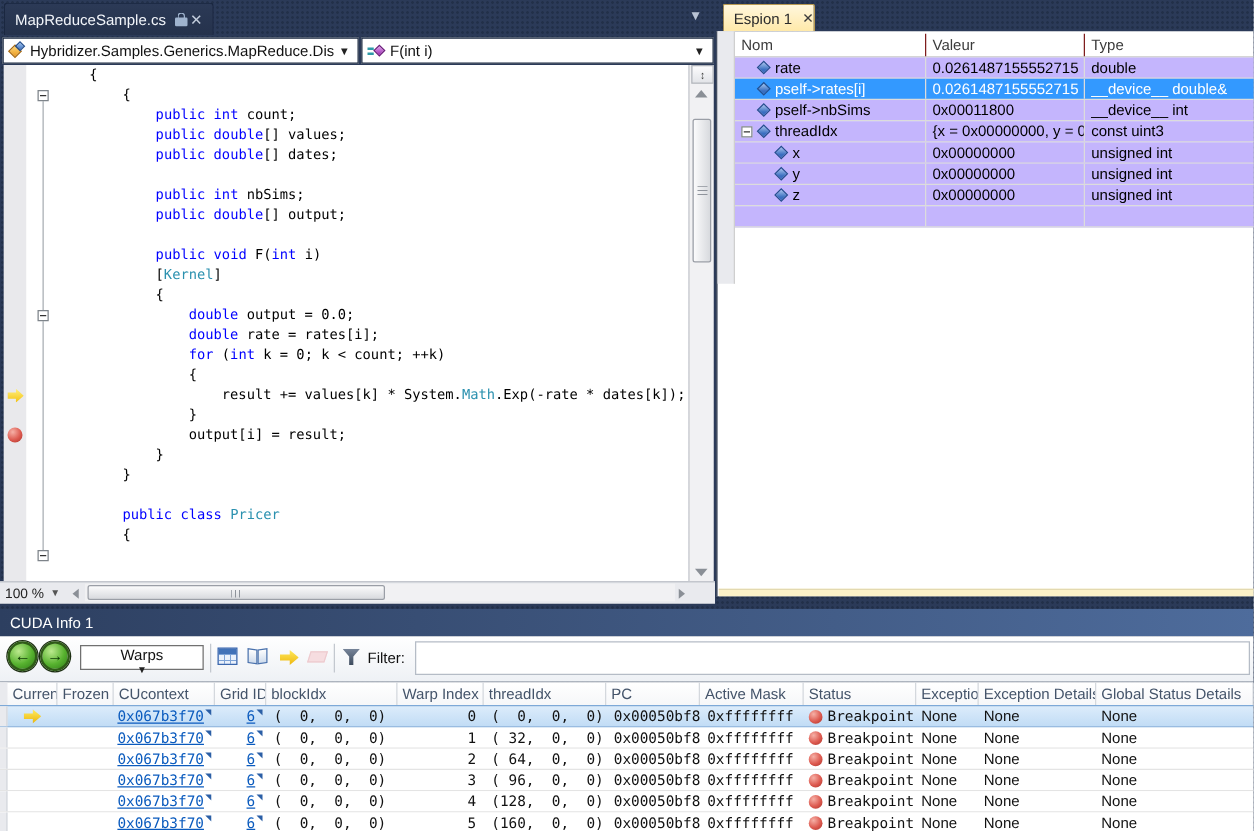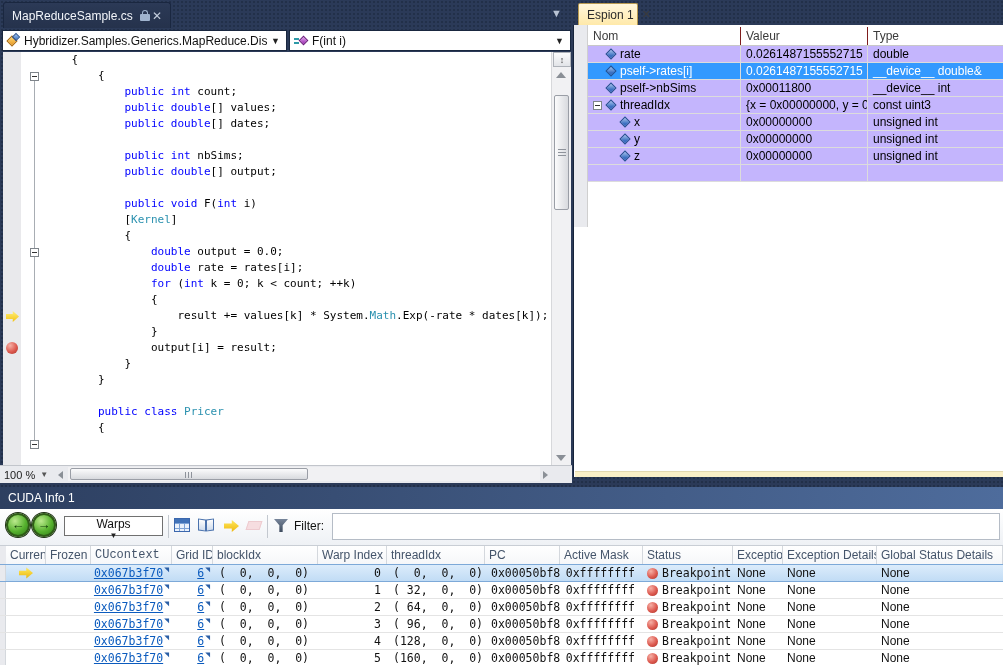--- a/index.html
+++ b/index.html
@@ -75,21 +75,21 @@
   .zoom-combo .caret { font-size:8px; color:#555; }
   .hs-left { position:absolute; left:58px; top:5px; width:0; height:0; border-top:4px solid transparent; border-bottom:4px solid transparent; border-right:5px solid #8a8f96; }
   .hs-track { position:absolute; left:68px; top:1px; width:472px; height:14px; background:#f1f1f3; }
   .hs-thumb { position:absolute; left:2px; top:1px; width:238px; height:12px; background:linear-gradient(#fbfbfc,#d8dade); border:1px solid #9a9ea6; border-radius:2px; }
   .hgrip { position:absolute; top:3px; left:50%; margin-left:-4px; width:7px; height:6px;
     background:repeating-linear-gradient(90deg,#8e939b 0 1px, transparent 1px 3px); }
   .hs-right { position:absolute; left:543px; top:5px; width:0; height:0; border-top:4px solid transparent; border-bottom:4px solid transparent; border-left:5px solid #8a8f96; }
 
   
   .watch-panel { position:absolute; left:573px; top:0; width:430px; height:483px; }
-  .tool-tab { position:absolute; left:5px; top:3px; height:22px; width:60px;
+  .tool-tab { position:absolute; left:5px; top:3px; height:22px; width:74px;
     background:linear-gradient(#fff7dd,#ffe9a9); border:1px solid #b89a52; border-bottom:none; border-radius:2px 2px 0 0;
     display:flex; align-items:center; padding:0 8px; gap:8px; }
   .tool-tab .txt { font-size:12px; color:#2b2b2b; white-space:nowrap; }
   .tool-tab .x { font-size:11px; color:#3b3b3b; }
   .watch-body { position:absolute; left:0; top:25px; width:430px; height:452px; background:#fff; border-left:1px solid #16233a; }
   .watch-margin { position:absolute; left:0; top:0; width:14px; height:202px; background:#e9eaee; border-right:1px solid #cfcfcf; }
   .watch-header { position:absolute; left:14px; top:2px; width:416px; height:19px; display:flex; border-bottom:1px solid #c8c8c8; }
   .watch-header .hc { font-size:12px; color:#3b3b3b; padding:2px 0 0 5px; border-right:1px solid #7f1d1d; }
   .wc-nom { width:153px; } .wc-val { width:127px; } .wc-type { flex:1; border-right:none !important; }
   .watch-rows { position:absolute; left:14px; top:21px; width:416px; }
@@ -141,21 +141,21 @@
   .cuda-grid { position:absolute; left:0; top:59px; width:1003px; height:119px; background:#fff; }
   .cuda-header { display:flex; height:19px; background:linear-gradient(#ffffff,#f6f7f9); border-bottom:1px solid #c6cbd2; }
   .cuda-header .hc { font-size:12px; color:#44546a; padding:2px 0 0 4px; border-right:1px solid #d4d8dd; white-space:nowrap; overflow:hidden; }
   .cuda-row { display:flex; height:17px; background:#fff; border-bottom:1px solid #e4e4e4; }
   .cuda-row.sel { background:linear-gradient(#dcecfb,#c1dcf5); border-top:1px solid #7da9d8; border-bottom:1px solid #7da9d8; height:18px; margin-top:-1px; }
   .cuda-row .cell { font-family:"DejaVu Sans Mono",monospace; font-size:11.5px; color:#111; line-height:16px; white-space:pre; overflow:hidden; display:flex; align-items:center; }
   .cell.sans { font-family:"Liberation Sans",sans-serif; font-size:12px; }
   .col-margin { width:6px; flex:0 0 6px; background:#e9eaee; border-right:1px solid #d4d8dd; }
   .col-cur   { width:40px; flex:0 0 40px; justify-content:center; }
   .col-frz   { width:45px; flex:0 0 45px; }
-  .col-ctx   { width:81px; flex:0 0 81px; justify-content:flex-end; padding-right:3px;font-family:Liberation Mono, monospace; }
+  .col-ctx   { width:81px; flex:0 0 81px; justify-content:flex-end; padding-right:3px; }
   .col-gid   { width:41px; flex:0 0 41px; justify-content:flex-end; padding-right:3px; }
   .col-blk   { width:105px; flex:0 0 105px; padding-left:6px; }
   .col-wrp   { width:69px; flex:0 0 69px; justify-content:flex-end; padding-right:6px; }
   .col-tid   { width:98px; flex:0 0 98px; padding-left:6px; }
   .col-pc    { width:75px; flex:0 0 75px; padding-left:6px; }
   .col-msk   { width:83px; flex:0 0 83px; justify-content:flex-end; padding-right:8px; }
   .col-sta   { width:90px; flex:0 0 90px; padding-left:4px; gap:4px; }
   .col-exc   { width:50px; flex:0 0 50px; padding-left:4px; }
   .col-exd   { width:94px; flex:0 0 94px; padding-left:4px; }
   .col-gsd   { flex:1; padding-left:4px; }

